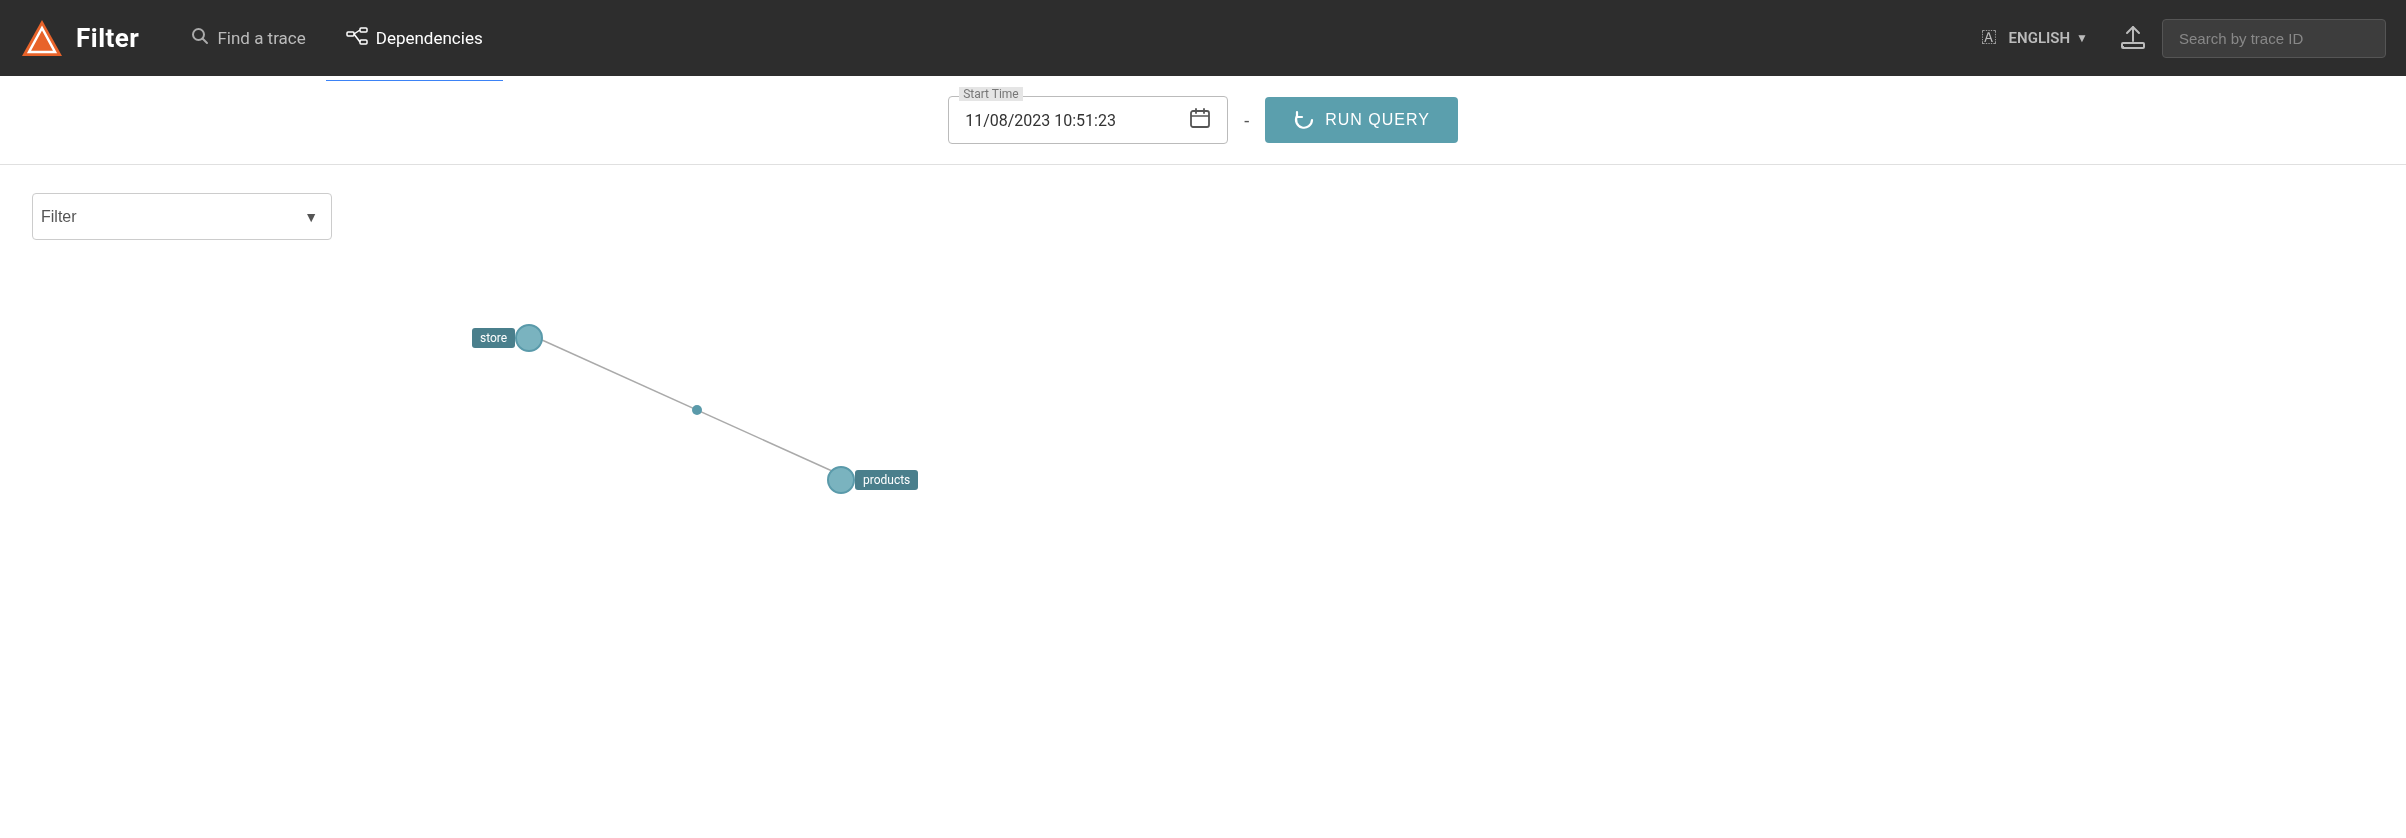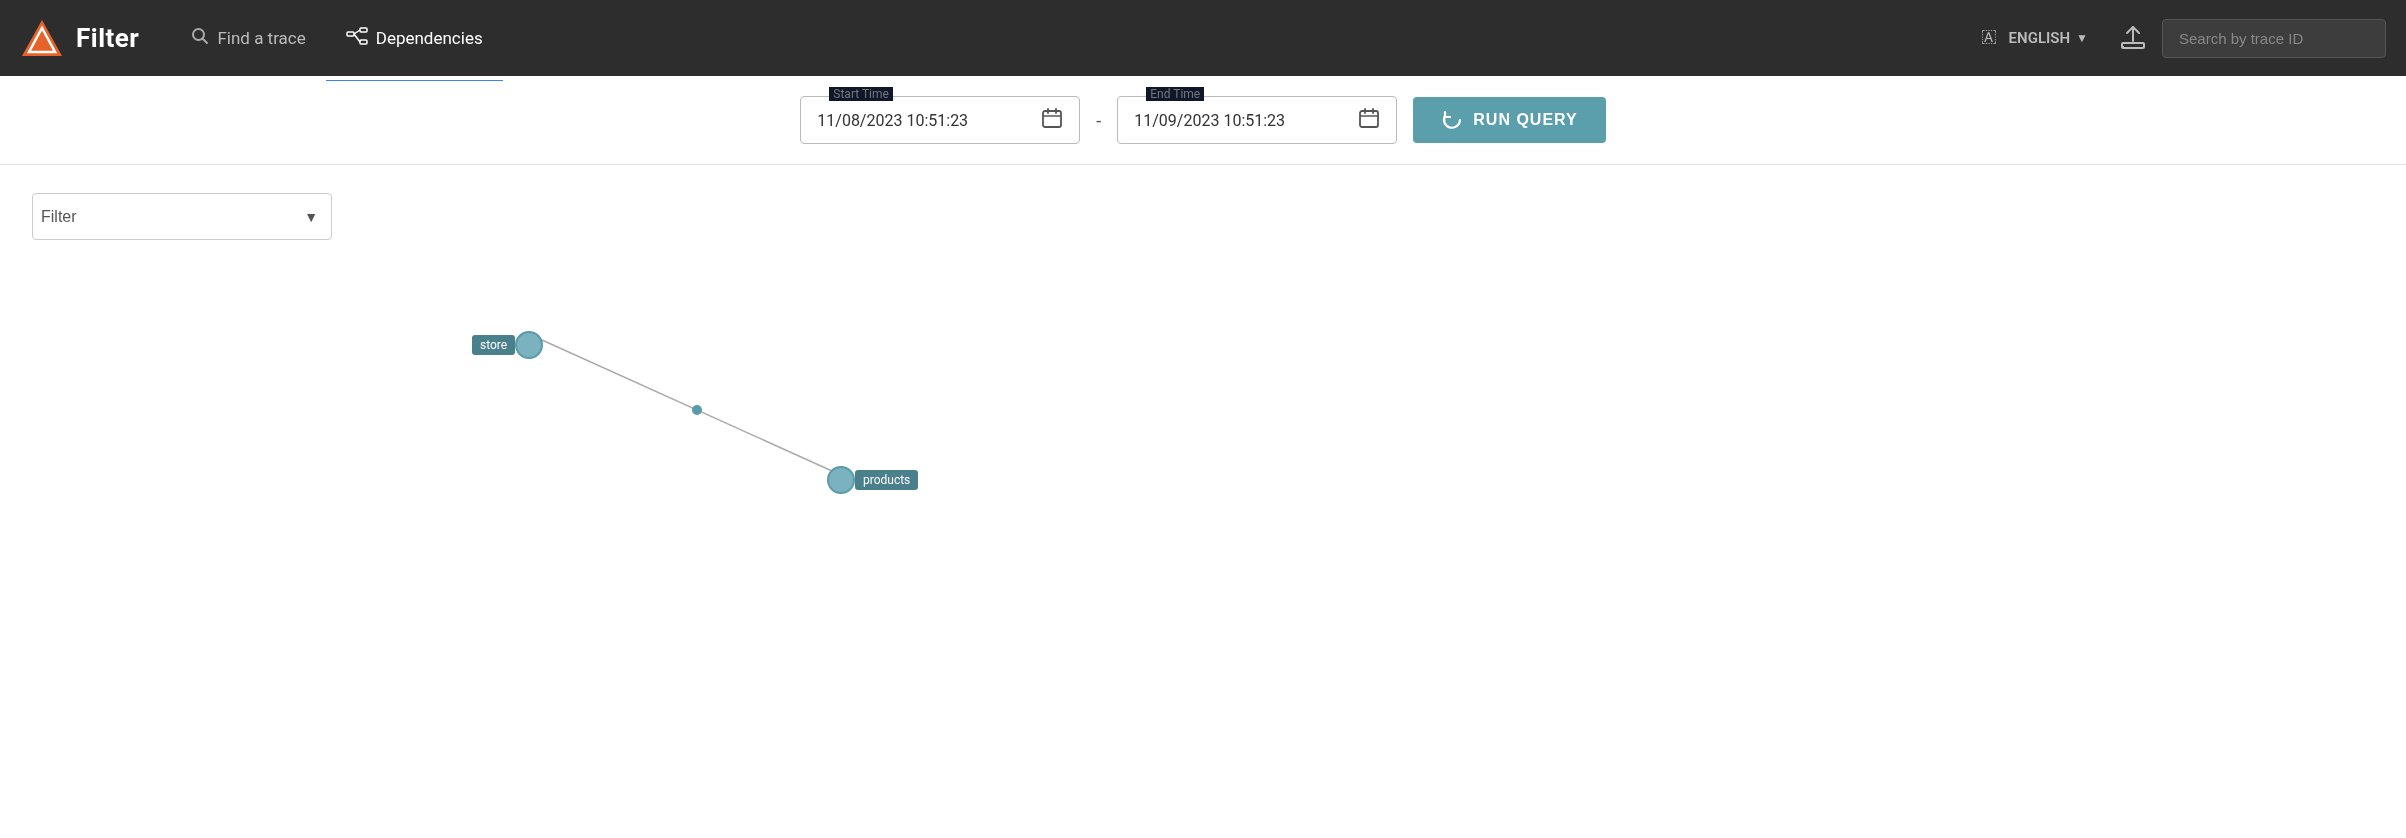--- a/index.html
+++ b/index.html
@@ -95,22 +95,22 @@
       padding: 10px 16px;
       display: flex;
       align-items: center;
       justify-content: space-between;
       background: #fff;
       min-width: 280px;
     }
     .datetime-field .field-label {
       position: absolute;
       top: -10px;
-      left: 28px;
-      background: #0f172a;
+      left: 10px;
+      background: #e5e5e5;
       padding: 0 4px;
       font-size: 12px;
       color: #777;
     }
     .datetime-field .field-value {
       font-size: 16px;
       color: #333;
     }
     .datetime-field .cal-icon {
       color: #555;
@@ -123,21 +123,21 @@
       font-size: 18px;
       font-weight: 400;
     }
     .run-query-btn {
       background: #5b9fad;
       color: #fff;
       border: none;
       border-radius: 4px;
       padding: 12px 28px;
       font-size: 16px;
-      font-weight: 700;
+      font-weight: 400;
       letter-spacing: 1px;
       cursor: pointer;
       display: flex;
       align-items: center;
       gap: 10px;
       text-transform: uppercase;
     }
 
     
     .main-content {
@@ -285,32 +285,20 @@
         <rect x="2" y="4" width="18" height="16" rx="2" stroke="#555" stroke-width="1.8"></rect>
         <line x1="7" y1="2" x2="7" y2="6" stroke="#555" stroke-width="1.8" stroke-linecap="round"></line>
         <line x1="15" y1="2" x2="15" y2="6" stroke="#555" stroke-width="1.8" stroke-linecap="round"></line>
         <line x1="2" y1="9" x2="20" y2="9" stroke="#555" stroke-width="1.5"></line>
       </svg>
     </span>
   </div>
 
   <span class="dash-sep">-</span>
 
-  <div class="datetime-field">
-    <span class="field-label">End Time</span>
-    <span class="field-value">11/09/2023 10:51:23</span>
-    <span class="cal-icon">
-      <svg width="22" height="22" viewBox="0 0 22 22" fill="none">
-        <rect x="2" y="4" width="18" height="16" rx="2" stroke="#555" stroke-width="1.8"></rect>
-        <line x1="7" y1="2" x2="7" y2="6" stroke="#555" stroke-width="1.8" stroke-linecap="round"></line>
-        <line x1="15" y1="2" x2="15" y2="6" stroke="#555" stroke-width="1.8" stroke-linecap="round"></line>
-        <line x1="2" y1="9" x2="20" y2="9" stroke="#555" stroke-width="1.5"></line>
-      </svg>
-    </span>
-  </div>
 
   <button class="run-query-btn">
     <svg width="22" height="22" viewBox="0 0 22 22" fill="none">
       <path d="M19 11A8 8 0 1 1 3.93 7" stroke="#fff" stroke-width="2.2" stroke-linecap="round"></path>
       <polyline points="4,3 4,8 9,8" stroke="#fff" stroke-width="2.2" stroke-linecap="round" stroke-linejoin="round"></polyline>
     </svg>
     <span>RUN QUERY</span>
   </button>
 </div>
 
@@ -326,21 +314,21 @@
   
   <div class="dependency-graph">
 
     <svg class="graph-svg">
 
       <line x1="510" y1="60" x2="820" y2="200" stroke="#aaa" stroke-width="1.5"></line>
 
       <circle cx="665" cy="130" r="5" fill="#5a9aaa"></circle>
     </svg>
 
-    <div class="node-group" style="left: 440px; top: 44px; margin-top: 7px;">
+    <div class="node-group" style="left: 440px; top: 44px;">
       <span class="node-label">store</span>
       <div class="node-circle"></div>
     </div>
 
     <div class="node-group" style="left: 795px; top: 186px;">
       <div class="node-circle"></div>
       <span class="node-label">products</span>
     </div>
   </div>
 </div>

